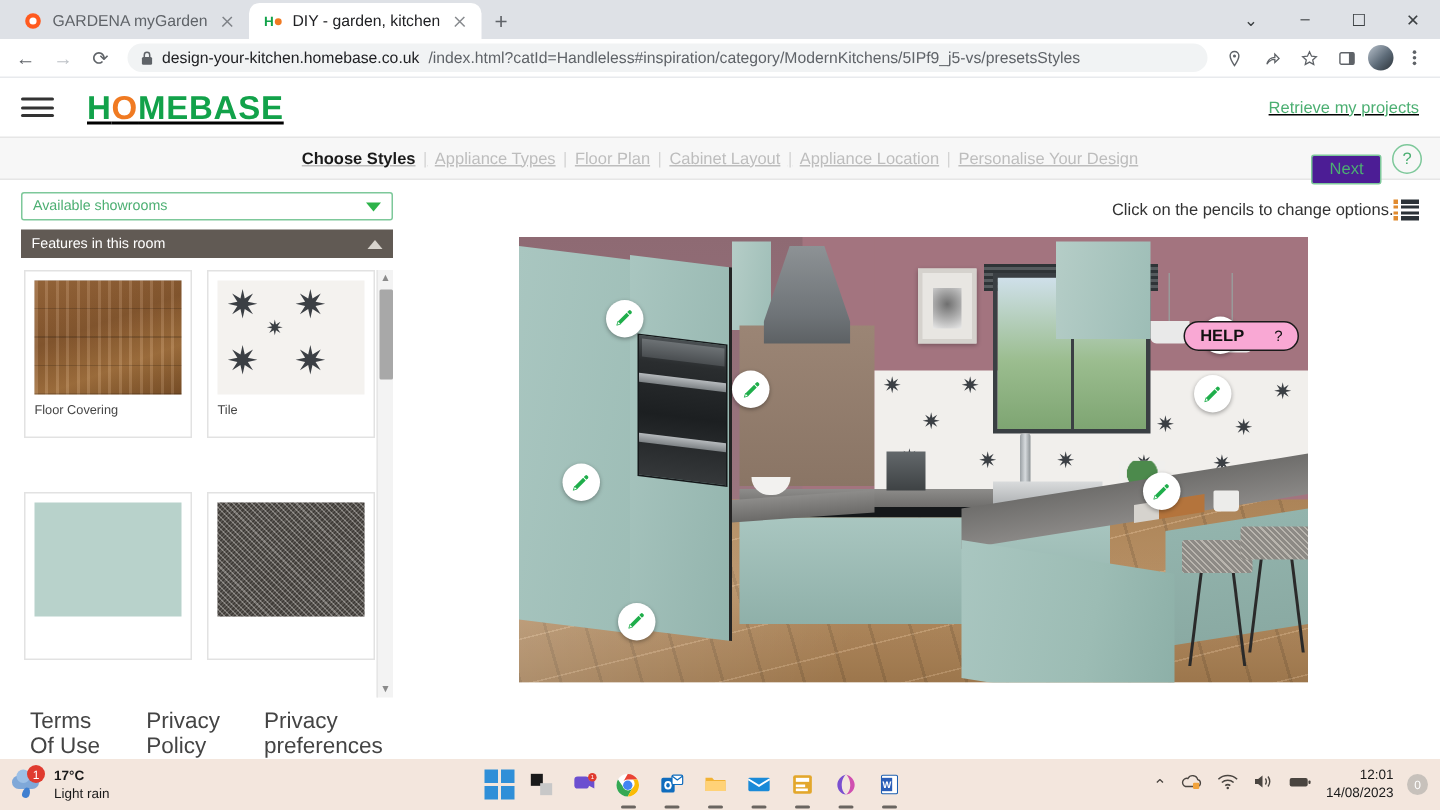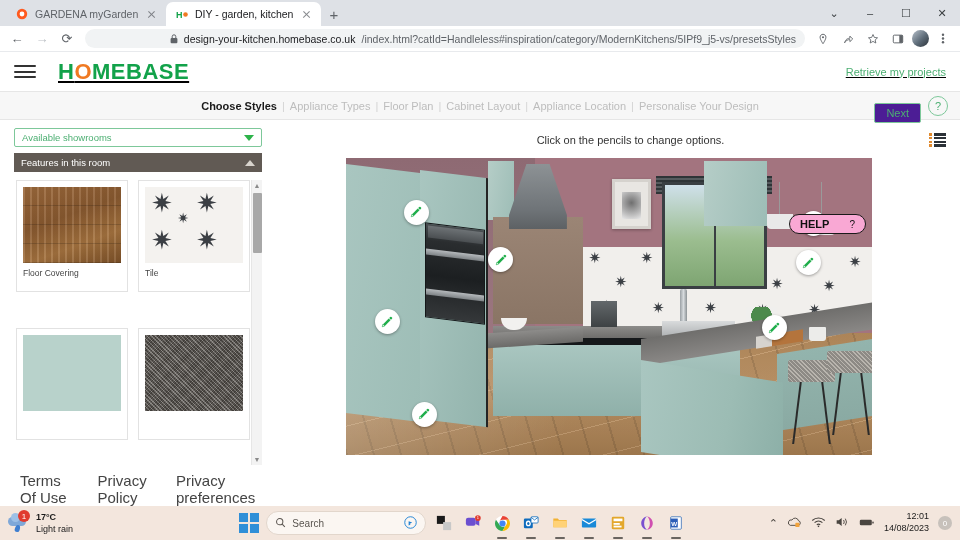--- a/index.html
+++ b/index.html
@@ -39,21 +39,21 @@
 
   .toolbar {
     height: 26px; background: #fff; display: flex; align-items: center;
     gap: 3px; padding: 0 6px; border-bottom: 1px solid #e8eaed;
   }
   .tb-btn { width: 22px; height: 22px; display: flex; align-items: center; justify-content: center;
             color: #5f6368; font-size: 13px; flex: none; }
   .omnibox {
     flex: 1; height: 19px; background: #f1f3f4; border-radius: 10px;
     display: flex; align-items: center; gap: 6px; padding: 0 9px; margin: 0 4px;
-    font-size: 10.5px; color: #202124; overflow: hidden; white-space: nowrap; justify-content: flex-end;
+    font-size: 10.5px; color: #202124; overflow: hidden; white-space: nowrap;
   }
   .omnibox .url-dom { color: #202124; }
   .omnibox .url-rest { color: #5f6368; }
   .lock { width: 8px; height: 10px; flex: none; }
   .avatar {
     width: 17px; height: 17px; border-radius: 50%;
     background: linear-gradient(135deg,#b9c2cc 0%,#5d6b78 55%,#2b3238 100%);
     flex: none;
   }
 
@@ -68,21 +68,21 @@
                justify-content: center; gap: 3.5px; margin-right: 22px; }
   .hamburger span { display: block; height: 2px; background: #333; border-radius: 1px; }
   .logo { font-size: 22px; font-weight: bold; letter-spacing: .5px; color: #12a24a; font-family: "Liberation Sans", sans-serif; }
   .logo .o { color: #f07a22; }
   .retrieve { margin-left: auto; font-size: 11px; color: #4caf72; }
 
   .stepbar {
     height: 28px; background: #f7f7f7; border-bottom: 1px solid #e6e6e6;
     display: flex; align-items: center; justify-content: center; position: relative;
   }
-  .steps { font-size: 11px; color: #bdbdbd; display: flex; align-items: center; gap: 0; }
+  .steps { font-size: 11px; color: #bdbdbd; display: flex; align-items: center; gap: 0; text-decoration: underline; }
   .steps .step { padding: 0 5px; }
   .steps .step.active { color: #1a1a1a; font-weight: bold; }
   .steps .sep { color: #d4d4d4; }
   .stepbar-actions { position: absolute; right: 12px; display: flex; align-items: center; gap: 7px; }
   .next-btn {
     border: 1px solid #7dc89a; color: #4caf72; background: #4c1d95;
     font-size: 11px; padding: 3px 11px; border-radius: 2px; margin-top: 15px;
   }
   .help-circle {
     width: 20px; height: 20px; border-radius: 50%; border: 1px solid #7dc89a;
@@ -145,21 +145,21 @@
   }
   .sb-arrow { font-size: 7px; color: #8a8a8a; height: 11px; line-height: 11px; }
   .sb-thumb { width: 9px; height: 60px; background: #a8a8a8; margin-top: 2px; border-radius: 1px; }
   .sb-spacer { flex: 1; }
 
   .footer-links { display: flex; gap: 18px; padding: 7px 0 0 6px; font-size: 15px; color: #444; }
 
   
   .main { flex: 1; padding: 8px 14px 0 0; display: flex; flex-direction: column; }
   .main-head { display: flex; align-items: center; height: 24px; position: relative; }
-  .main-hint { flex: 1; text-align: center; font-size: 11px; color: #333; padding-left: 60px; }
+  .main-hint { flex: 1; text-align: right; font-size: 11px; color: #333; padding-left: 60px; }
   .list-icon { width: 17px; height: 14px; display: flex; flex-direction: column; justify-content: space-between; }
   .list-icon .row { display: flex; align-items: center; gap: 2px; height: 2.5px; }
   .list-icon .dot { width: 2.5px; height: 2.5px; background: #e08a2e; }
   .list-icon .bar { flex: 1; height: 2.5px; background: #2b3137; }
 
   .render-wrap { position: relative; margin: 6px auto 0 auto; width: 526px; height: 297px; }
   .render {
     position: absolute; inset: 0; overflow: hidden; background: #efe9e3;
   }
 
@@ -693,35 +693,20 @@
       </div>
     </div>
 
     <div class="tb-center">
       <div class="win-logo">
           <i></i>
           <i></i>
           <i></i>
           <i></i>
         </div>
-      <div class="searchbox">
-        <span>
-          <svg viewBox="0 0 14 14" width="11" height="11">
-              <circle cx="6" cy="6" r="4" fill="none" stroke="#5a5550" stroke-width="1.3"></circle>
-              <path d="M9.2 9.2L12.5 12.5" stroke="#5a5550" stroke-width="1.3"></path>
-            </svg>
-        </span>
-        <span>Search</span>
-        <span style="margin-left:auto">
-          <svg viewBox="0 0 14 14" width="13" height="13">
-              <circle cx="7" cy="7" r="6.2" fill="none" stroke="#1a7fd4" stroke-width="1"></circle>
-              <path d="M5 3.2v7l2.2-1 -1.4-.7 3-1.4-3.8-1.4z" fill="#1a7fd4"></path>
-            </svg>
-        </span>
-      </div>
       <div class="ticon">
         <svg viewBox="0 0 18 18" width="16" height="16">
             <rect x="1" y="1" width="9" height="9" fill="#1a1a1a"></rect>
             <rect x="8" y="8" width="9" height="9" fill="#c8c8c8"></rect>
           </svg>
       </div>
       <div class="ticon">
         <svg viewBox="0 0 18 18" width="16" height="16">
             <rect x="1" y="3" width="11" height="9" rx="2.5" fill="#6b4fd0"></rect>
             <path d="M12 6l4-2v8l-4-2z" fill="#6b4fd0"></path>

